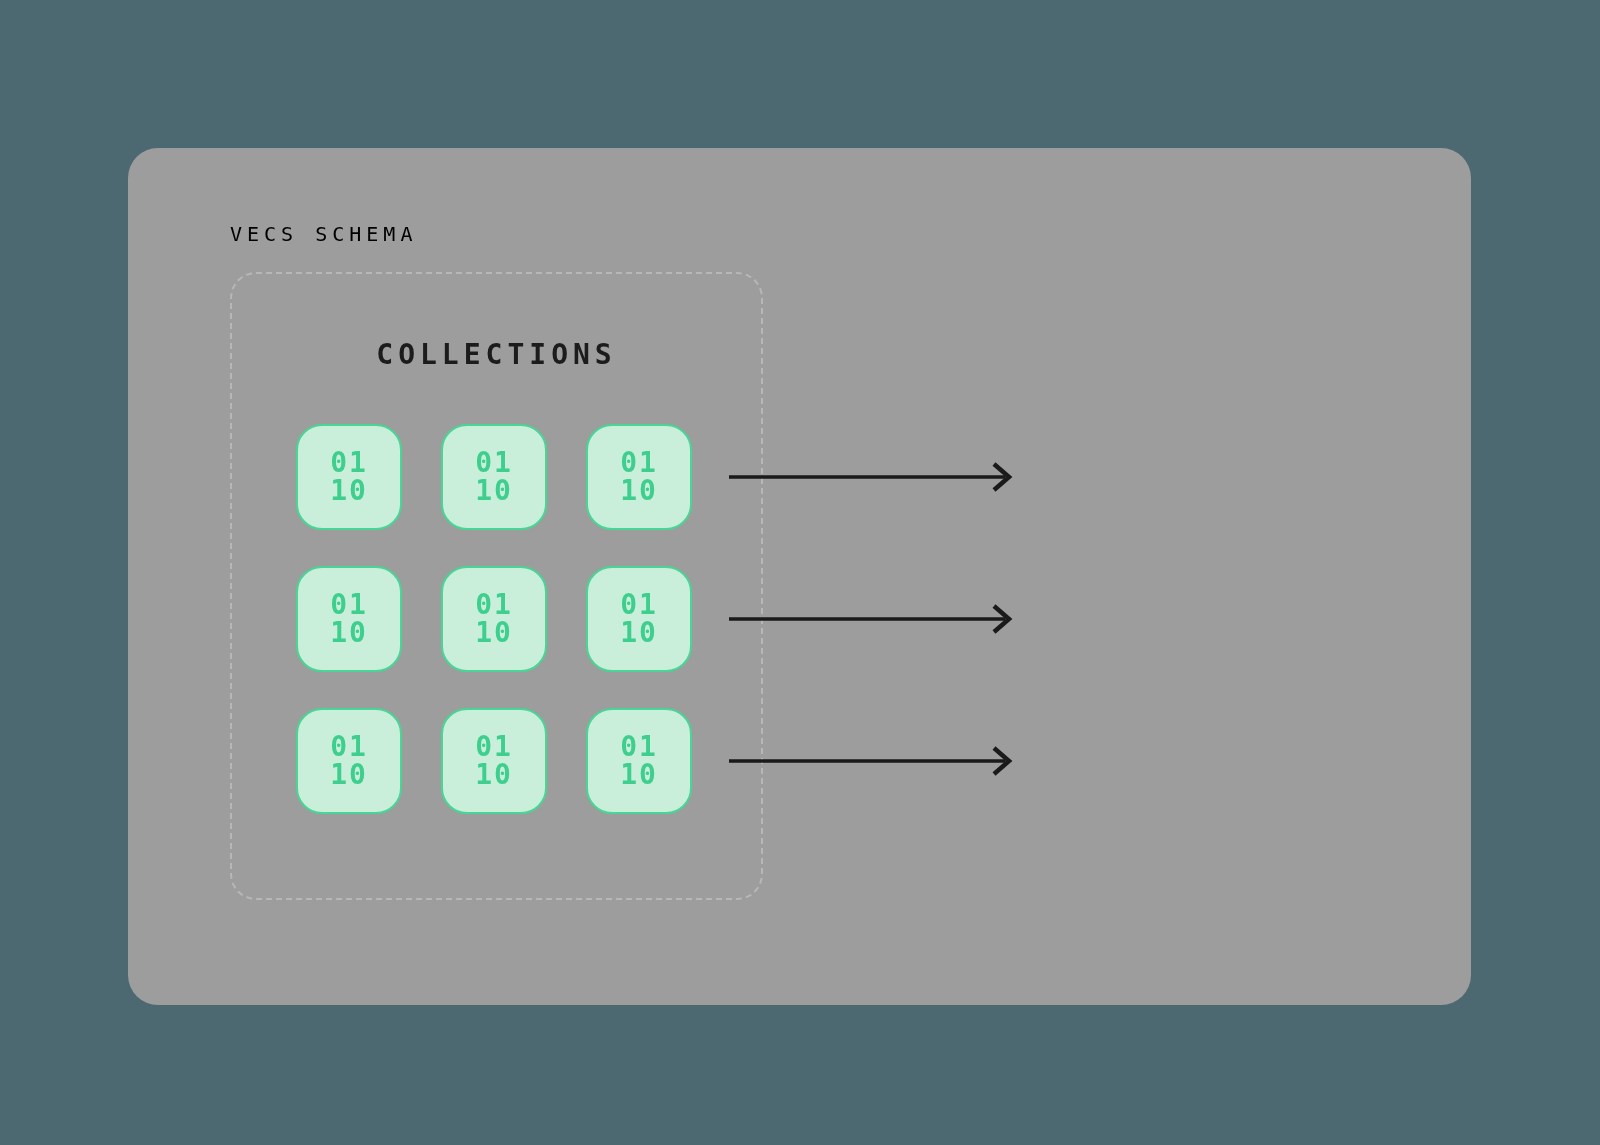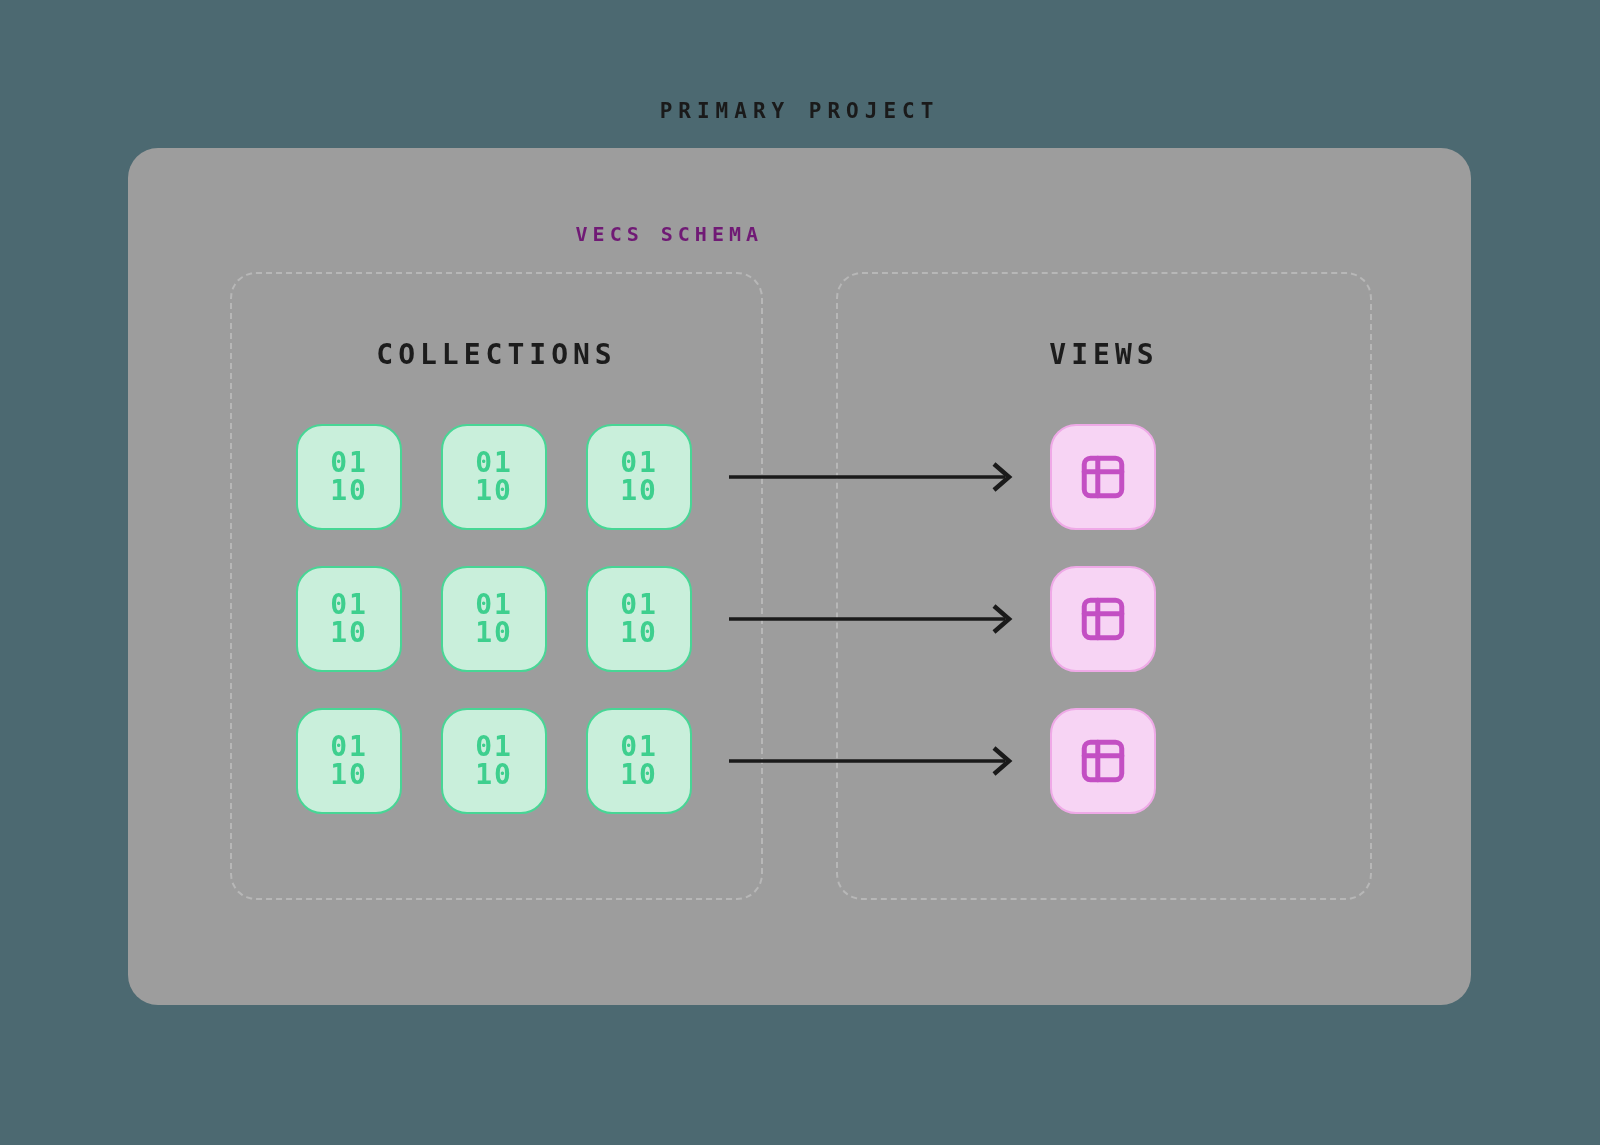--- a/index.html
+++ b/index.html
@@ -25,24 +25,24 @@
   .project-panel {
     position: absolute;
     left: 128px; top: 148px;
     width: 1343px; height: 857px;
     background: #9d9d9d;
     border-radius: 30px;
   }
 
   .schema-header {
     position: absolute; top: 74px;
-    text-align: right;
-    font-size: 20px; font-weight: bold;
+    text-align: left;
+    font-size: 20px; font-weight: normal;
     letter-spacing: 5px;
-    color: #701a75;
+    color: #000000;
     white-space: nowrap;
   }
   .schema-header.left  { left: 102px; width: 533px; }
   .schema-header.right { left: 708px; width: 536px; }
 
   .schema-panel {
     position: absolute; top: 124px;
     height: 628px;
     border: 2px dashed #b7b7b7;
     border-radius: 26px;
@@ -104,21 +104,20 @@
   }
   .flow-arrow.a1 { top: 307px; }
   .flow-arrow.a2 { top: 449px; }
   .flow-arrow.a3 { top: 591px; }
 </style>
 </head>
 <body>
 
 <div class="canvas">
 
-  <div class="diagram-title">PRIMARY PROJECT</div>
 
   <div class="project-panel">
 
     <div class="schema-header left">VECS SCHEMA</div>
 
     <div class="schema-panel left">
       <div class="panel-label">COLLECTIONS</div>
       <div class="collections-grid">
         <div class="collection-cell">
           <span class="binary-label">01
@@ -152,46 +151,20 @@
           <span class="binary-label">01
 10</span>
         </div>
         <div class="collection-cell">
           <span class="binary-label">01
 10</span>
         </div>
       </div>
     </div>
 
-    <div class="schema-panel right">
-      <div class="panel-label">VIEWS</div>
-      <div class="views-column">
-        <div class="view-cell">
-          <svg width="50" height="50" viewBox="0 0 24 24" fill="none" stroke="#c34fc3" stroke-width="2.4" stroke-linecap="round" stroke-linejoin="round">
-            <rect x="3" y="3" width="18" height="18" rx="3"></rect>
-            <line x1="3" y1="9.5" x2="21" y2="9.5"></line>
-            <line x1="9.5" y1="3" x2="9.5" y2="21"></line>
-          </svg>
-        </div>
-        <div class="view-cell">
-          <svg width="50" height="50" viewBox="0 0 24 24" fill="none" stroke="#c34fc3" stroke-width="2.4" stroke-linecap="round" stroke-linejoin="round">
-            <rect x="3" y="3" width="18" height="18" rx="3"></rect>
-            <line x1="3" y1="9.5" x2="21" y2="9.5"></line>
-            <line x1="9.5" y1="3" x2="9.5" y2="21"></line>
-          </svg>
-        </div>
-        <div class="view-cell">
-          <svg width="50" height="50" viewBox="0 0 24 24" fill="none" stroke="#c34fc3" stroke-width="2.4" stroke-linecap="round" stroke-linejoin="round">
-            <rect x="3" y="3" width="18" height="18" rx="3"></rect>
-            <line x1="3" y1="9.5" x2="21" y2="9.5"></line>
-            <line x1="9.5" y1="3" x2="9.5" y2="21"></line>
-          </svg>
-        </div>
-      </div>
-    </div>
 
     <svg class="flow-arrow a1" viewBox="0 0 296 44">
       <line x1="2" y1="22" x2="278" y2="22" stroke="#1a1a1a" stroke-width="3.5"></line>
       <path d="M267 9 L282 22 L267 35" fill="none" stroke="#1a1a1a" stroke-width="4.5" stroke-linejoin="miter"></path>
     </svg>
     <svg class="flow-arrow a2" viewBox="0 0 296 44">
       <line x1="2" y1="22" x2="278" y2="22" stroke="#1a1a1a" stroke-width="3.5"></line>
       <path d="M267 9 L282 22 L267 35" fill="none" stroke="#1a1a1a" stroke-width="4.5" stroke-linejoin="miter"></path>
     </svg>
     <svg class="flow-arrow a3" viewBox="0 0 296 44">

